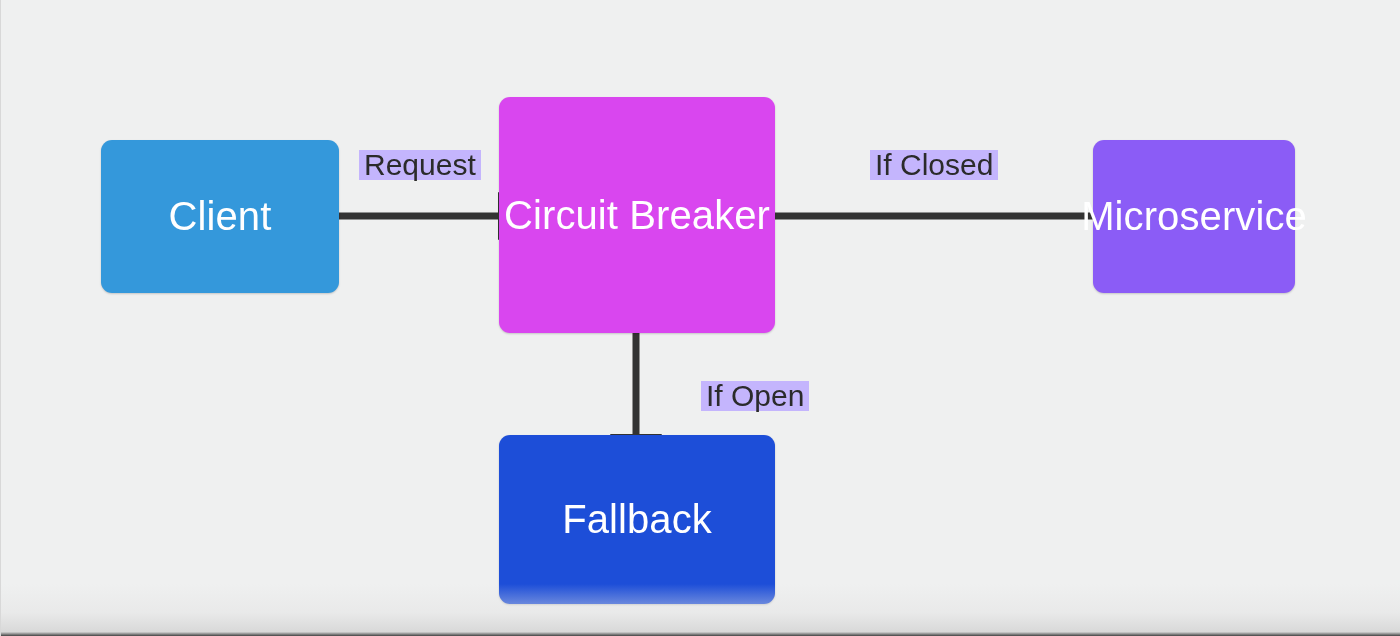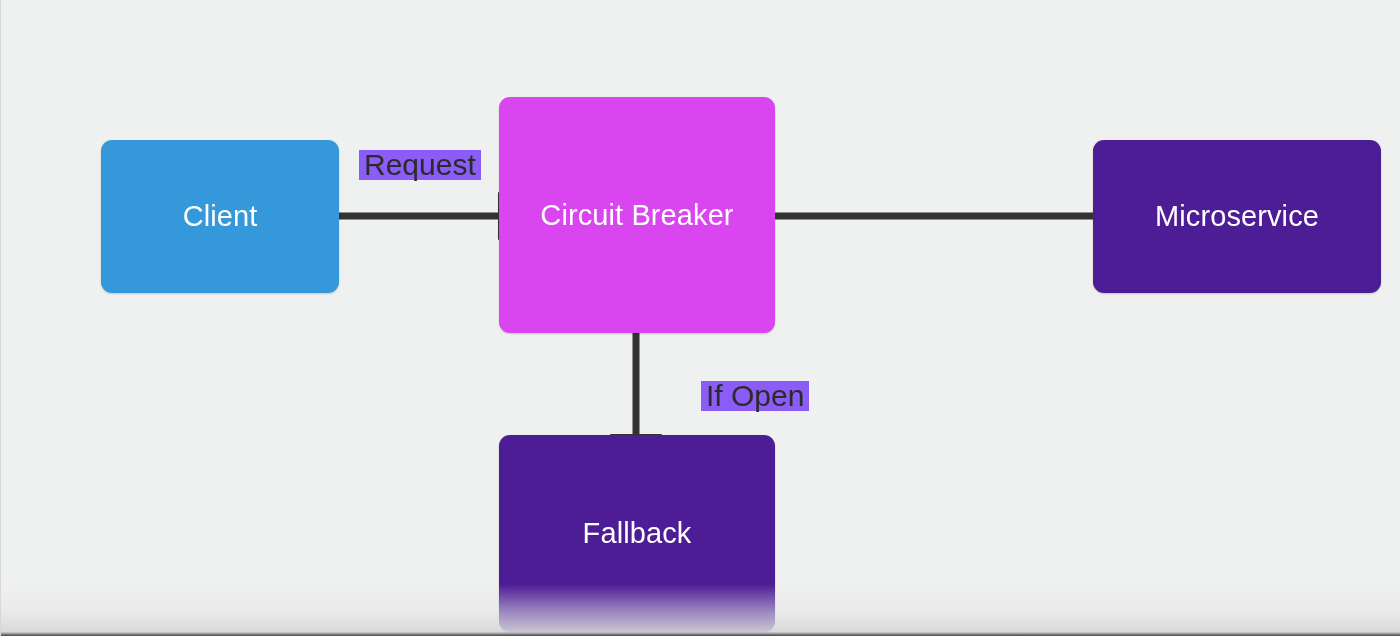--- a/index.html
+++ b/index.html
@@ -34,33 +34,33 @@
     width: 1400px;
     height: 636px;
   }
   .node {
     position: absolute;
     border-radius: 11px;
     display: flex;
     align-items: center;
     justify-content: center;
     color: #ffffff;
-    font-size: 29px;
+    font-size: 40px;
     font-weight: 400;
     letter-spacing: 0.1px;
     box-shadow: 0 1px 2px rgba(0,0,0,0.18);
     box-sizing: border-box;
     white-space: nowrap;
   }
   .node-label { pointer-events: none; }
   .edge-label {
     position: absolute;
     font-size: 30px;
     color: #2b2b2b;
-    background: #8b5cf6;
+    background: #c4b5fd;
     padding: 0 5px;
     white-space: nowrap;
     line-height: 1;
   }
 </style>
 </head>
 <body>
 
 <div id="canvas">
 
@@ -83,27 +83,28 @@
   </svg>
 
   <div class="node" style="left:100px; top:140px; width:238px; height:153px; background:#3498db;">
     <span class="node-label">Client</span>
   </div>
 
   <div class="node" style="left:498px; top:97px; width:276px; height:236px; background:#d946ef;">
     <span class="node-label">Circuit Breaker</span>
   </div>
 
-  <div class="node" style="left:1092px; top:140px; width:288px; height:153px; background:#4c1d95;">
+  <div class="node" style="left:1092px; top:140px; width:202px; height:153px; background:#8b5cf6;">
     <span class="node-label">Microservice</span>
   </div>
 
-  <div class="node" style="left:498px; top:435px; width:276px; height:197px; background:#4c1d95;">
+  <div class="node" style="left:498px; top:435px; width:276px; height:169px; background:#1d4ed8;">
     <span class="node-label">Fallback</span>
   </div>
 
   <div class="edge-label" style="left:358px; top:150px;">Request</div>
 
+  <div class="edge-label" style="left:869px; top:150px;">If Closed</div>
 
   <div class="edge-label" style="left:700px; top:381px;">If Open</div>
 
   <div id="bottom-shade"></div>
 </div>
 
 </body></html>

